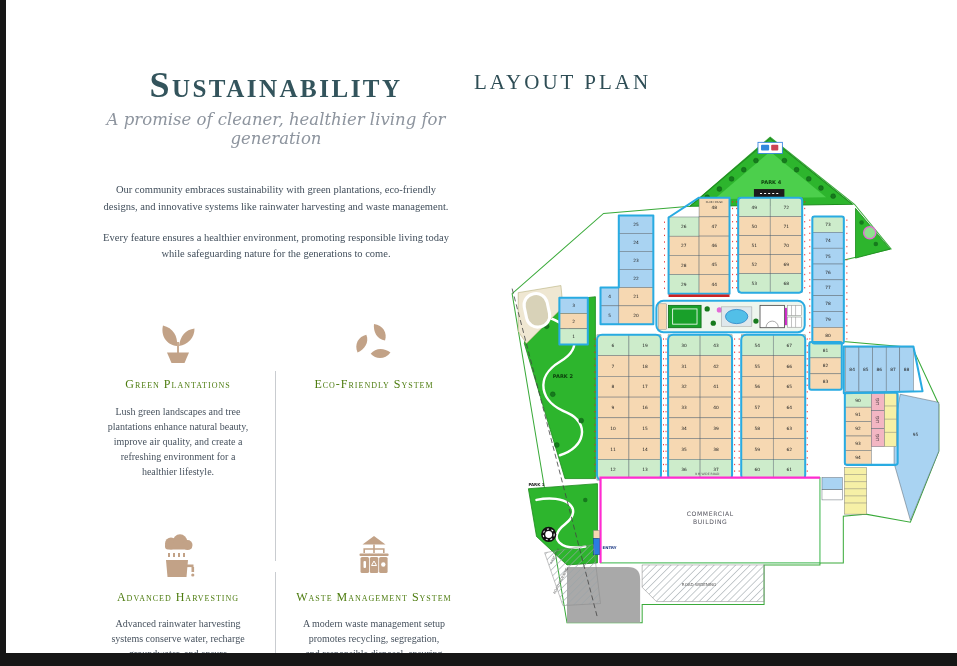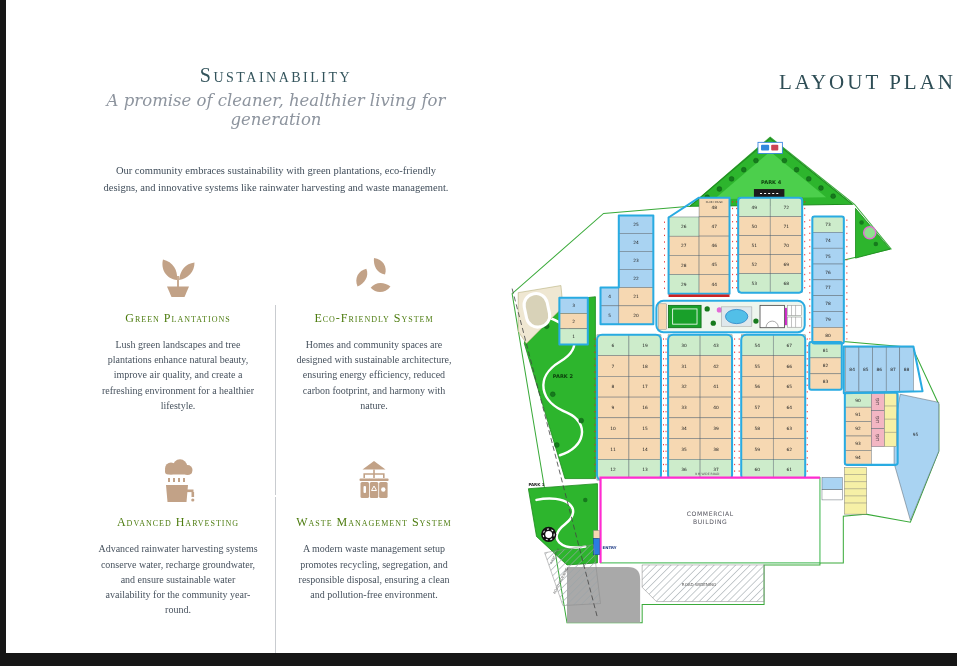--- a/index.html
+++ b/index.html
@@ -1,51 +1,52 @@
 <!DOCTYPE html>
 <html><head>
 <meta charset="utf-8">
 <style>
   html,body{margin:0;padding:0}
   body{width:957px;height:666px;position:relative;background:#161616;font-family:"Liberation Serif",serif;overflow:hidden}
   .page{position:absolute;left:6px;top:0;width:951px;height:653px;background:#ffffff;overflow:hidden}
 
   
   .left-sec{position:absolute;left:88px;top:50px;width:364px;text-align:center}
-  .title{font-variant:small-caps;font-weight:400;font-size:20px;letter-spacing:2.5px;color:#33545c;margin:14px 0 4px}
+  .title{font-variant:small-caps;font-weight:700;font-size:36px;letter-spacing:2.5px;color:#33545c;margin:14px 0 4px}
   .subtitle{font-style:italic;font-family:"DejaVu Serif",serif;font-size:16.5px;color:#8d949e;margin:0 0 34px;font-weight:400}
   .intro p{font-size:10.5px;color:#414e5b;line-height:1.6;margin:8px 0 14px;padding:0 8px}
   .features{margin-top:56px;display:grid;grid-template-columns:1fr 1fr;column-gap:28px;row-gap:44px}
   .feature{position:relative;padding:0 4px}
   .feature.rcol::before{content:"";position:absolute;left:-15px;top:52px;height:190px;width:1px;background:#c9ccd0}
   .feature.row2.rcol::before{height:170px;top:40px}
   .icon{height:48px;display:flex;align-items:flex-end;justify-content:center}
   .ftitle{font-variant:small-caps;font-weight:400;font-size:12px;letter-spacing:1px;color:#4d7c0f;line-height:1.45;margin:9px 0 10px}
-  .fdesc{font-size:10px;color:#47525e;line-height:1.52;margin:0}
+  .fdesc{font-size:10px;color:#47525e;line-height:1.52;margin:8px}
 
   
-  .right-sec{position:absolute;left:468px;top:50px;width:482px;text-align:right}
+  .right-sec{position:absolute;left:468px;top:50px;width:482px;text-align:left}
   .ptitle{font-weight:400;font-size:21px;letter-spacing:3px;color:#2e4d55;margin:20px 0 0}
   .plan{position:absolute;left:498px;top:128px;width:447px;height:500px}
 
   svg text{font-family:"DejaVu Sans",sans-serif}
   .pnum{font-size:4.3px;fill:#222;text-anchor:middle}
   .parklbl{font-size:5px;font-weight:bold;fill:#0b3b0b;text-anchor:middle}
   .small-lbl{fill:#555}
 </style>
 </head>
 <body>
 
 <div class="page">
 
   <section class="left-sec">
     <h1 class="title">Sustainability</h1>
     <p class="subtitle">A promise of cleaner, healthier living for generation</p>
     <div class="intro">
       <p>Our community embraces sustainability with green plantations, eco-friendly designs, and innovative systems like rainwater harvesting and waste management.</p>
+      <p>Every feature ensures a healthier environment, promoting responsible living today while safeguarding nature for the generations to come.</p>
     </div>
 
     <div class="features">
 
       <div class="feature">
         <div class="icon">
           <svg width="54" height="48" viewBox="0 0 48 48" fill="#c2a287">
             <path d="M23 27 C12 26 6.5 16 9 6.5 C19 9 24 17 23 27Z"></path>
             <path d="M25 27 C26 17.5 31.5 10.5 40.5 9.5 C40.5 19 34 25.5 25 27Z"></path>
             <rect x="23.1" y="23" width="1.8" height="11"></rect>
@@ -58,21 +59,20 @@
 
       <div class="feature rcol">
         <div class="icon">
           <svg width="54" height="48" viewBox="0 0 48 48" fill="#c2a287">
             <path d="M24 5 C33 6 37.5 14 35 21.5 C27 20.5 23 12.5 24 5Z"></path>
             <path d="M24 5 C33 6 37.5 14 35 21.5 C27 20.5 23 12.5 24 5Z" transform="rotate(120 24 24)"></path>
             <path d="M24 5 C33 6 37.5 14 35 21.5 C27 20.5 23 12.5 24 5Z" transform="rotate(240 24 24)"></path>
           </svg>
         </div>
         <h3 class="ftitle">Eco-Friendly System</h3>
-        <p class="fdesc">Homes and community spaces are designed with sustainable architecture, ensuring energy efficiency, reduced carbon footprint, and harmony with nature.</p>
       </div>
 
       <div class="feature row2">
         <div class="icon">
           <svg width="54" height="48" viewBox="0 0 48 48" fill="#c2a287">
             <circle cx="17" cy="11.5" r="6"></circle>
               <circle cx="26" cy="9.5" r="7.2"></circle>
               <circle cx="33.5" cy="13" r="5"></circle>
             <rect x="11" y="11" width="27" height="6.5" rx="3"></rect>
             <rect x="14" y="21" width="2" height="4"></rect>

